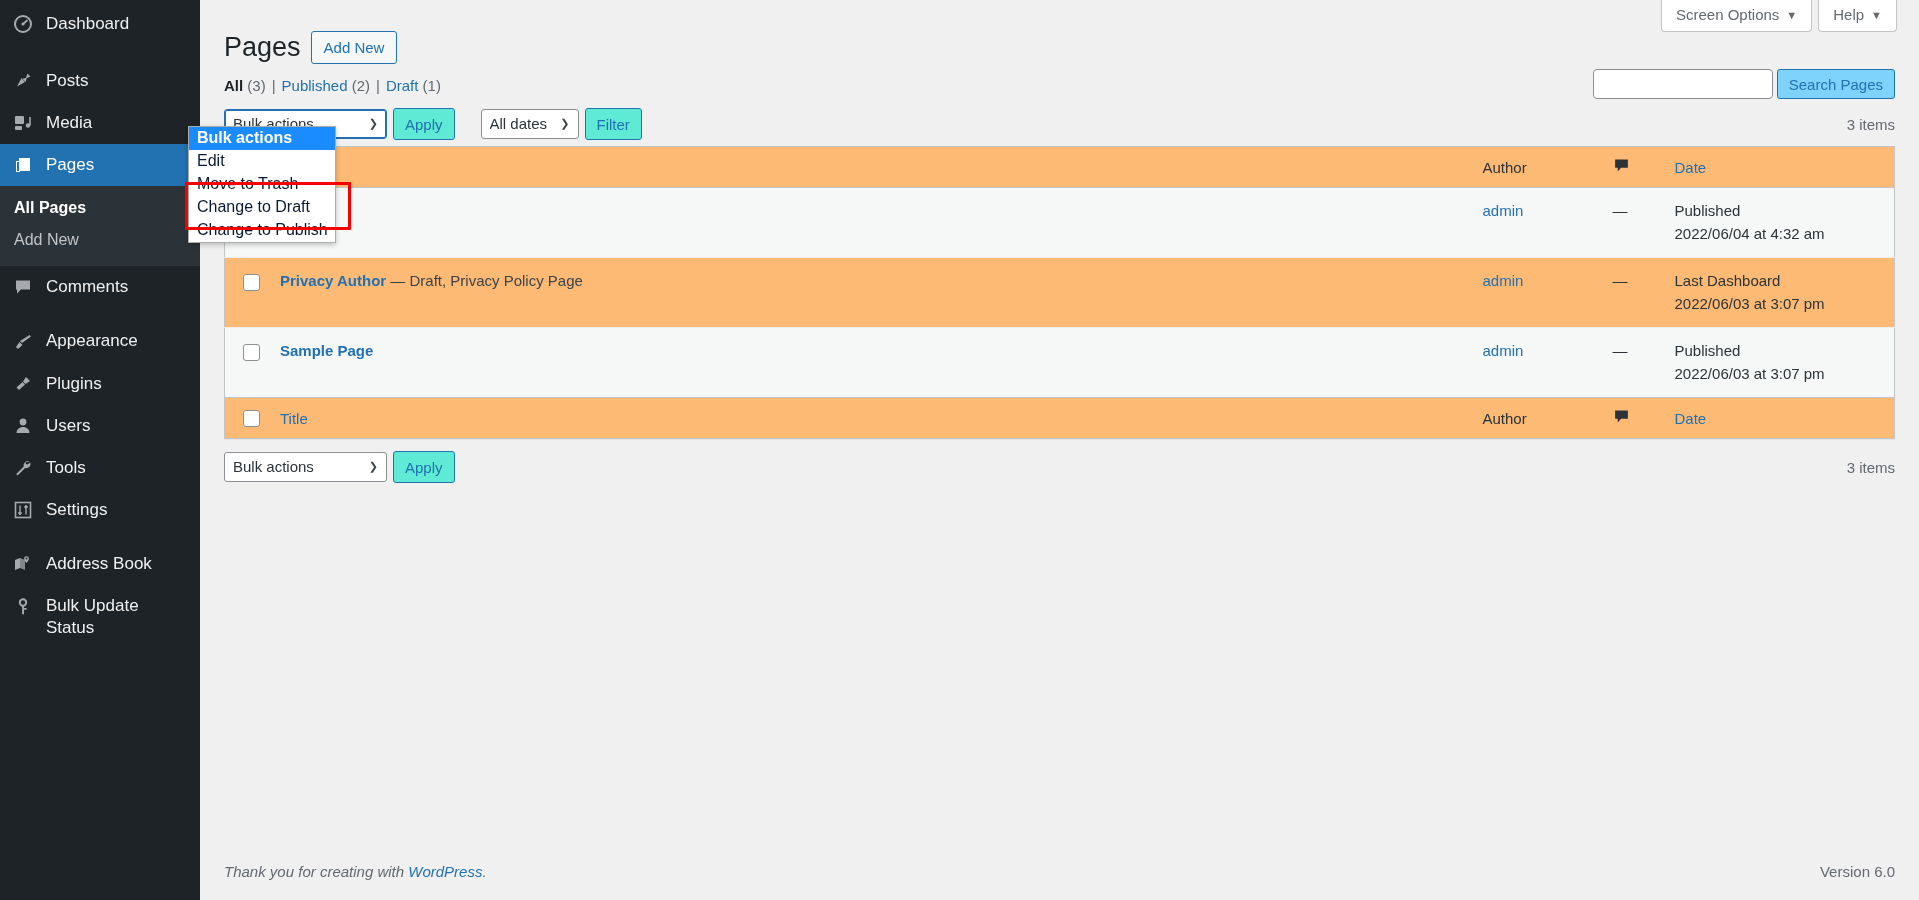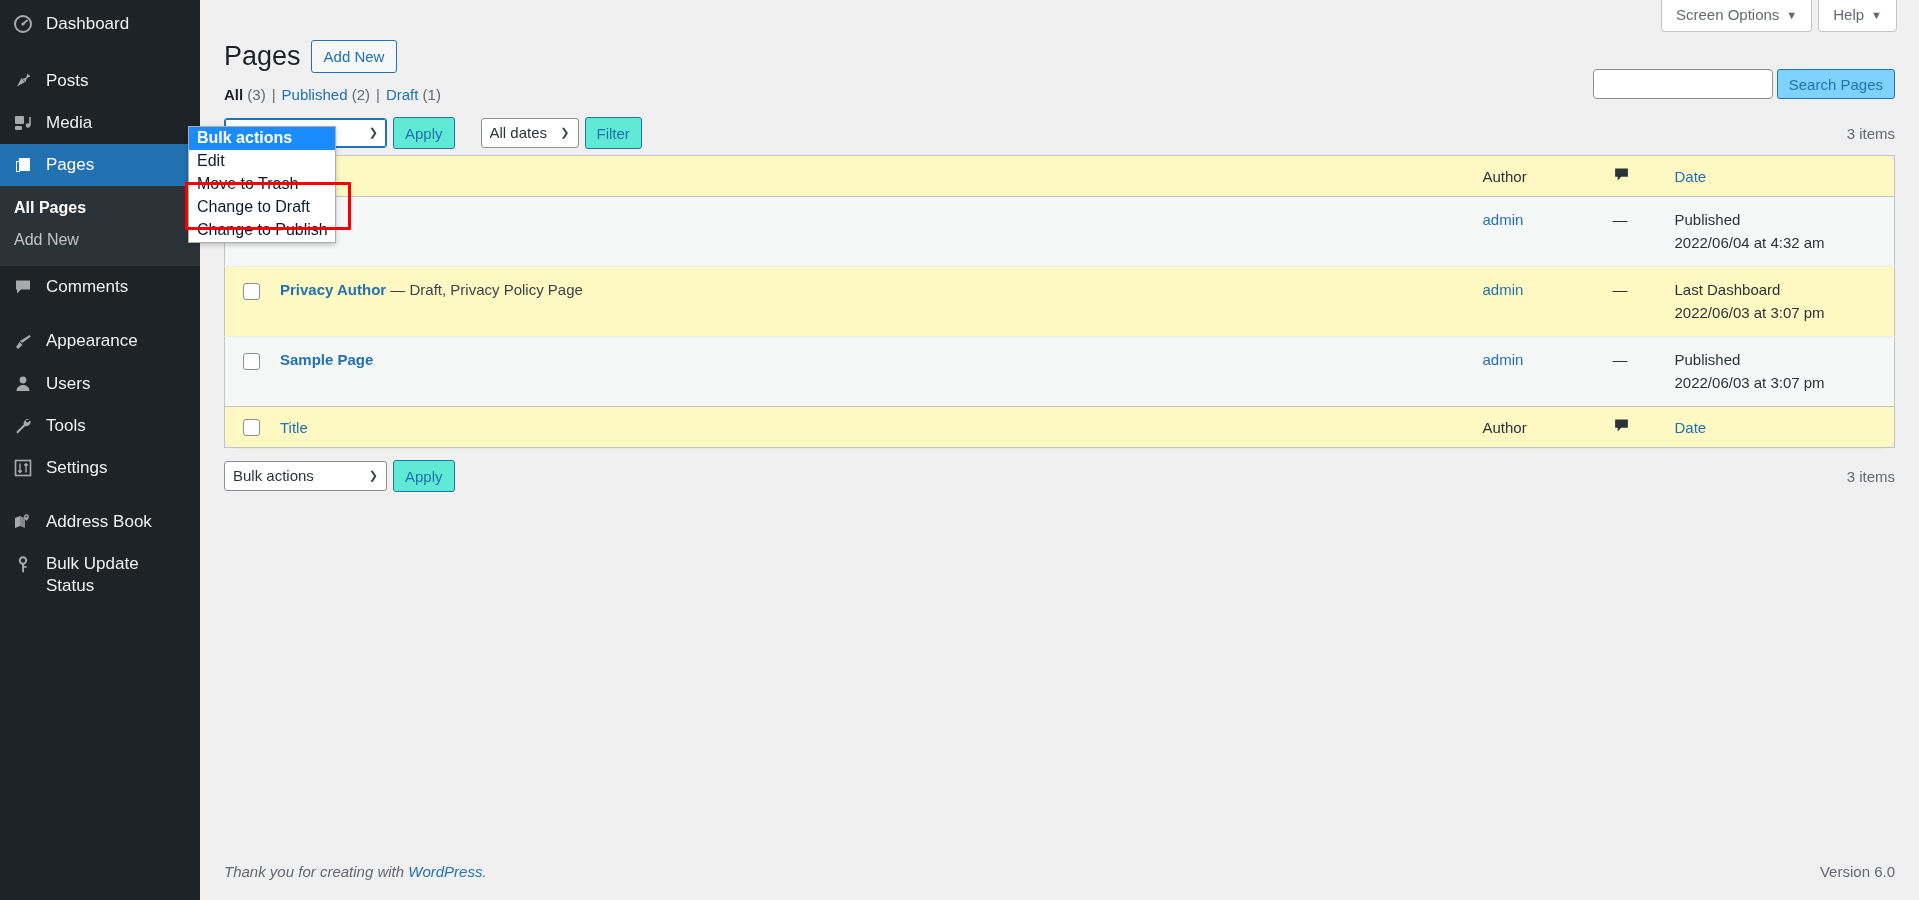--- a/index.html
+++ b/index.html
@@ -62,21 +62,21 @@
   .submenu-item.current { color: #fff; font-weight: bold; }
   .collapse-item .mi-label { color: #c3c4c7; font-size: 16px; }
   .collapse-item .mi-icon { color: #a7aaad; }
 
   
   #wpbody {
     position: absolute; left: 200px; top: 0;
     width: 1719px; height: 900px;
     background: #f0f0f1;
   }
-  #wpbody-inner { position: relative; padding: 17px 24px; }
+  #wpbody-inner { position: relative; padding: 8px 24px; }
 
   
   .screen-meta-links {
     position: absolute; right: 22px; top: 0;
     display: flex; gap: 6px;
   }
   .show-settings {
     background: #fff;
     border: 1px solid #c3c4c7;
     border-top: none;
@@ -244,23 +244,23 @@
     border: 3px solid #f50000;
     z-index: 70;
     pointer-events: none;
     border-radius: 1px;
   }
 
   
   table.wp-list-table {
     width: 100%;
     border-collapse: collapse;
-    background: #fef9c3;
+    background: #fdba74;
     border: 1px solid #c3c4c7;
-    border-radius: 12px;
+    border-radius: 0;
     font-size: 15px;
     box-shadow: 0 1px 1px rgba(0,0,0,.04);
   }
   table.wp-list-table thead th,
   table.wp-list-table tfoot th {
     text-align: left;
     font-weight: 400;
     color: #2c3338;
     padding: 10px 10px;
     border-bottom: 1px solid #c3c4c7;
@@ -386,20 +386,29 @@
     <div class="menu-item gap-top">
       <span class="mi-icon">
         <svg width="20" height="20" viewBox="0 0 20 20">
             <path d="M16.5 3 L18 4.5 L9 11 L7 9 Z" fill="currentColor"></path>
             <path d="M6.5 10 L9.5 13 L5 17 L3 15 Z" fill="currentColor"></path>
           </svg>
       </span>
       <span class="mi-label">Appearance</span>
     </div>
 
+    <div class="menu-item">
+      <span class="mi-icon">
+        <svg width="20" height="20" viewBox="0 0 20 20">
+            <path d="M13 3 L17 7 L12.5 10 L10 7.5 Z" fill="currentColor"></path>
+            <path d="M9.5 8 L12 10.5 L6 16 L3.5 13.5 Z" fill="currentColor"></path>
+          </svg>
+      </span>
+      <span class="mi-label">Plugins</span>
+    </div>
 
     <div class="menu-item">
       <span class="mi-icon">
         <svg width="20" height="20" viewBox="0 0 20 20">
             <circle cx="10" cy="6" r="3.4" fill="currentColor"></circle>
             <path d="M3.5 17c0-3.6 2.9-6 6.5-6s6.5 2.4 6.5 6z" fill="currentColor"></path>
           </svg>
       </span>
       <span class="mi-label">Users</span>
     </div>

